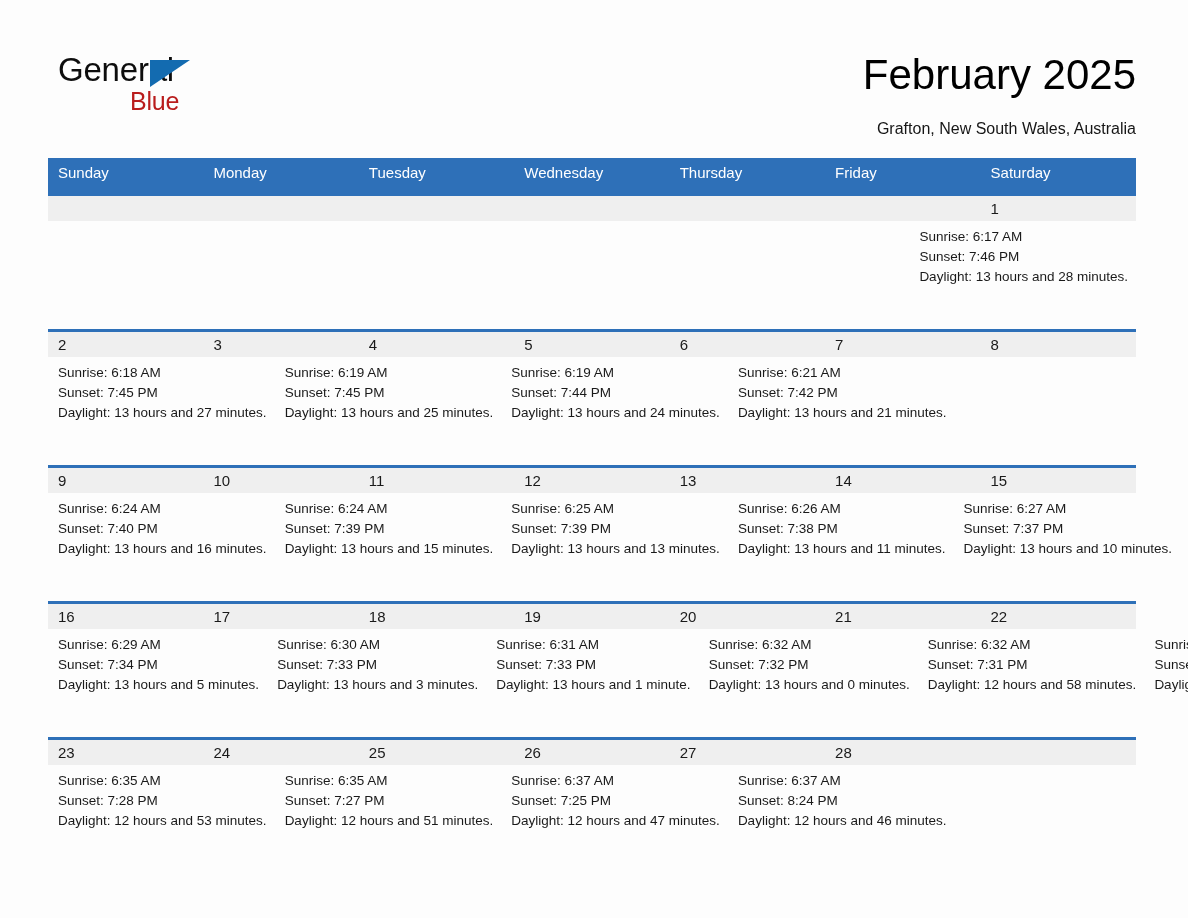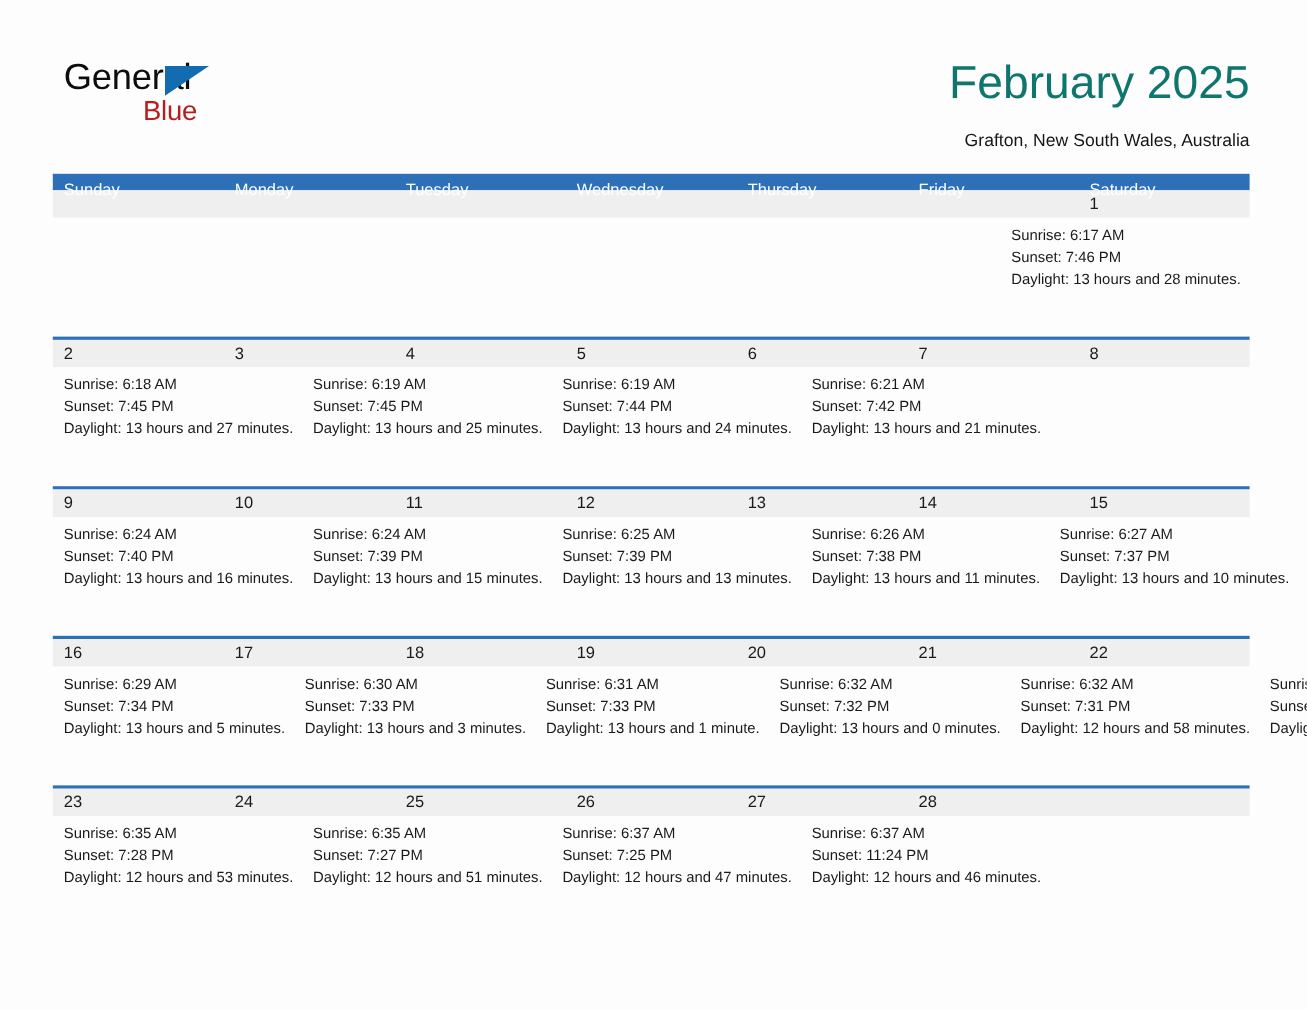--- a/index.html
+++ b/index.html
@@ -70,21 +70,21 @@
     letter-spacing: -0.2px;
   }
 
   .title {
     position: absolute;
     right: 52px;
     top: 50px;
     font-size: 42px;
     line-height: 50px;
     font-weight: normal;
-    color: #0f766e;
+    color: #000000;
     text-align: left;
     white-space: nowrap;
   }
   .subtitle {
     position: absolute;
     right: 52px;
     top: 114px;
     font-size: 16px;
     line-height: 30px;
     font-weight: normal;
@@ -97,21 +97,21 @@
   .calendar {
     position: absolute;
     left: 48px;
     top: 158px;
     width: 1088px;
   }
 
   .dow-row {
     display: flex;
     background: #2e70b8;
-    height: 15px;
+    height: 38px;
   }
   .dow-cell {
     flex: 1 1 0;
     color: #ffffff;
     font-size: 15px;
     line-height: 29px;
     padding-left: 10px;
     box-sizing: border-box;
     white-space: nowrap;
   }
@@ -346,21 +346,21 @@
               <div>Sunset: 7:27 PM</div>
               <div class="daylight-wrap">Daylight: 12 hours and 51 minutes.</div>
             </div>
             <div class="body-cell">
               <div>Sunrise: 6:37 AM</div>
               <div>Sunset: 7:25 PM</div>
               <div class="daylight-wrap">Daylight: 12 hours and 47 minutes.</div>
             </div>
             <div class="body-cell">
               <div>Sunrise: 6:37 AM</div>
-              <div>Sunset: 11:24 PM</div>
+              <div>Sunset: 8:24 PM</div>
               <div class="daylight-wrap">Daylight: 12 hours and 46 minutes.</div>
             </div>
             <div class="body-cell"></div>
           </div>
         </div>
       </div>
   </div>
 
 </div>
 

